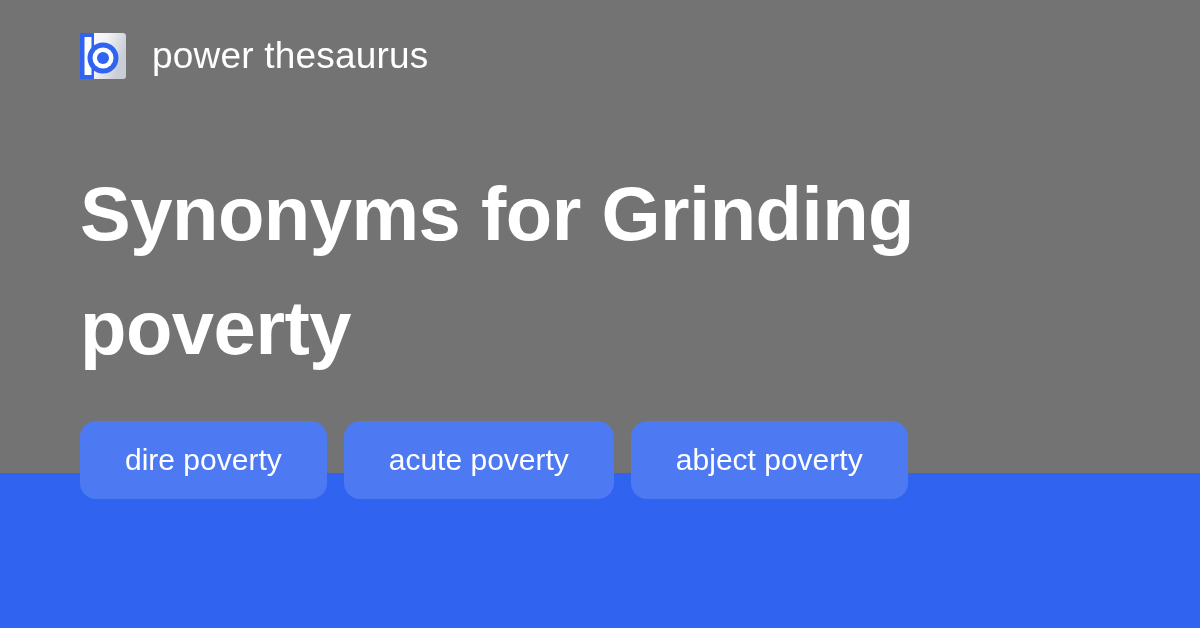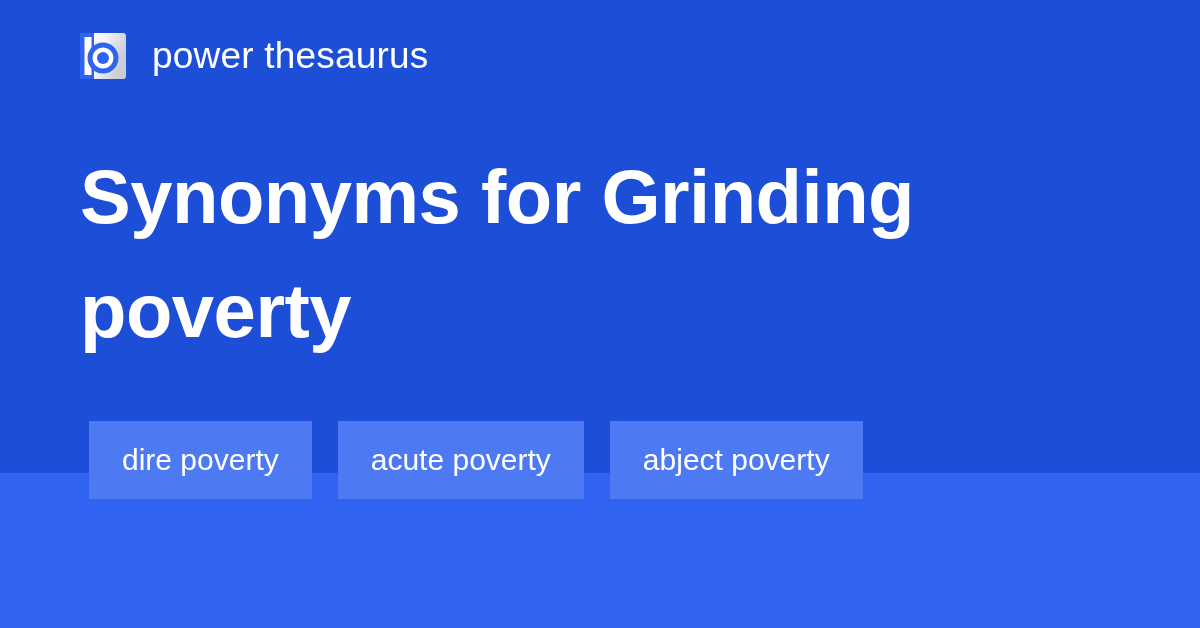--- a/index.html
+++ b/index.html
@@ -13,21 +13,21 @@
     overflow: hidden;
     background: #3064f0;
     font-family: "Liberation Sans", sans-serif;
     -webkit-font-smoothing: antialiased;
   }
 
   .card {
     position: relative;
     width: 1200px;
     height: 473px;
-    background: #1d4ed8;
+    background: #737373;
     box-sizing: border-box;
   }
 
   
   .brand {
     position: absolute;
     left: 80px;
     top: 30px;
     display: flex;
     align-items: center;
@@ -48,21 +48,21 @@
     font-weight: 400;
     color: #ffffff;
     letter-spacing: 0.2px;
     white-space: nowrap;
   }
 
   
   .headline {
     position: absolute;
     left: 80px;
-    top: 140px;
+    top: 157px;
     width: 960px;
     margin: 0;
     font-size: 76px;
     line-height: 114px;
     font-weight: 700;
     color: #ffffff;
     letter-spacing: -0.5px;
   }
 
   
@@ -73,32 +73,31 @@
     width: 1040px;
     display: flex;
     flex-wrap: wrap;
     gap: 19px 17px;
     align-content: flex-start;
   }
 
   .chip {
     height: 78px;
     box-sizing: border-box;
-    padding: 0 33px;
+    padding: 0 45px;
     display: flex;
     align-items: center;
     justify-content: center;
     background: #4d79f2;
-    border-radius: 0;
+    border-radius: 16px;
     color: #ffffff;
     font-size: 30px;
     line-height: 78px;
     font-weight: 400;
     white-space: nowrap;
-    margin-left: 9px;
   }
 </style>
 </head>
 <body>
 
 <div class="card">
 
   <div class="brand">
     <svg class="brand-logo" viewBox="0 0 46 46">
       <defs>

